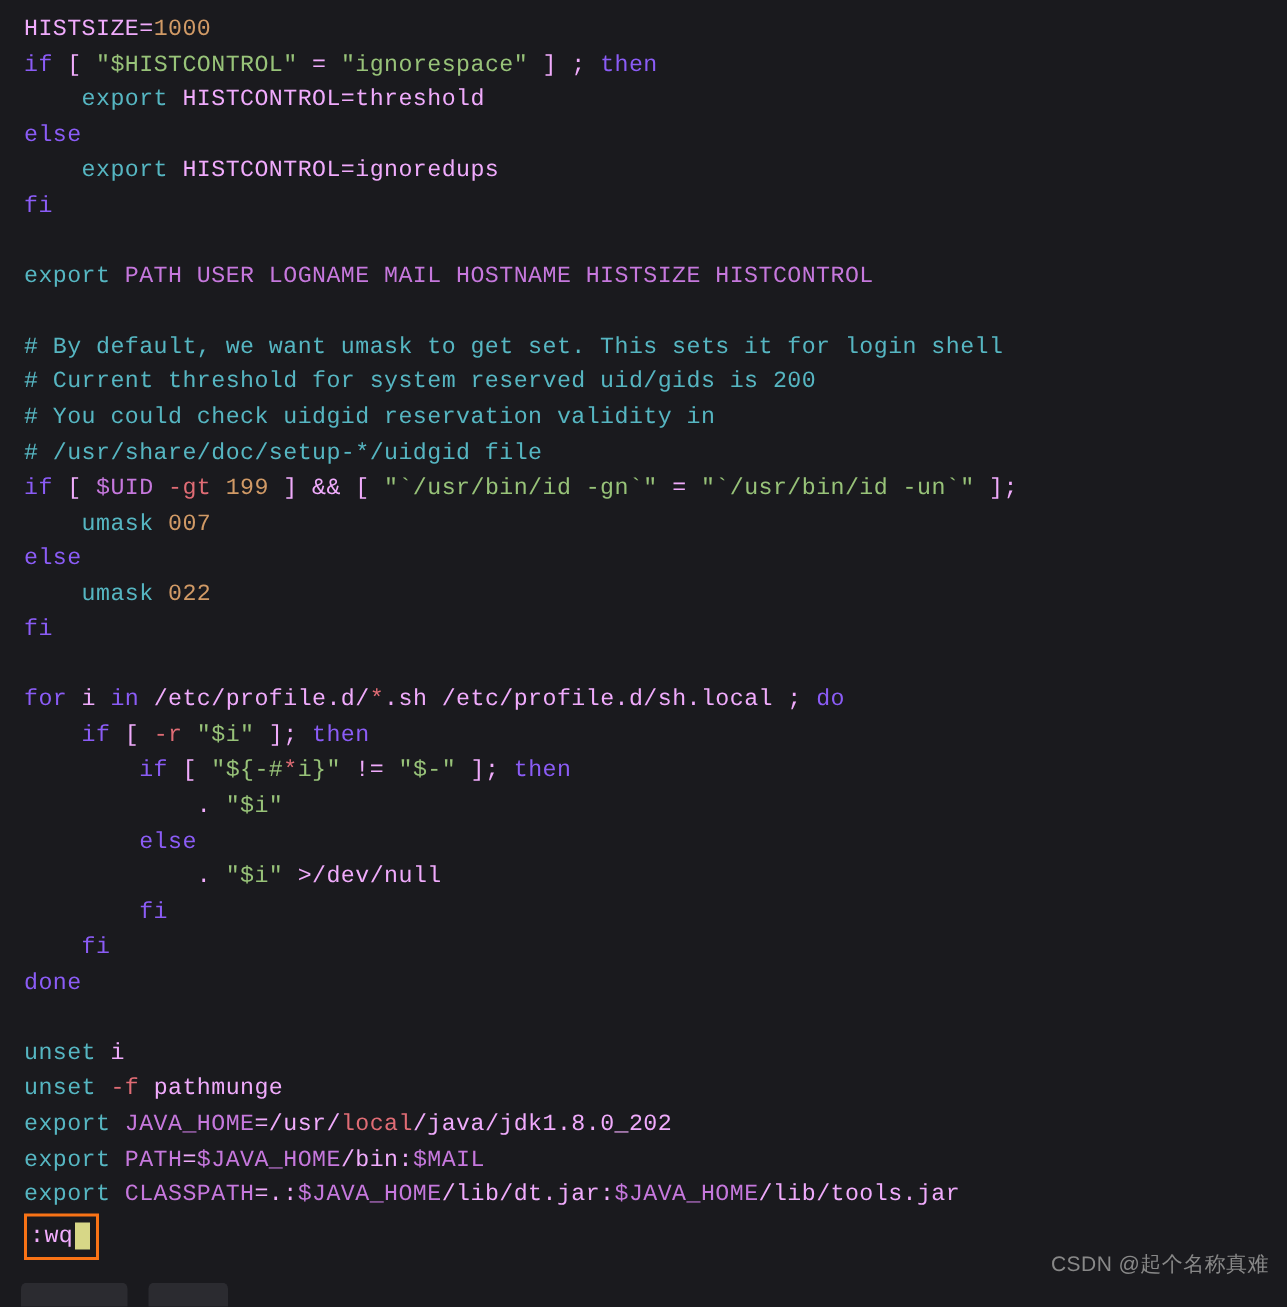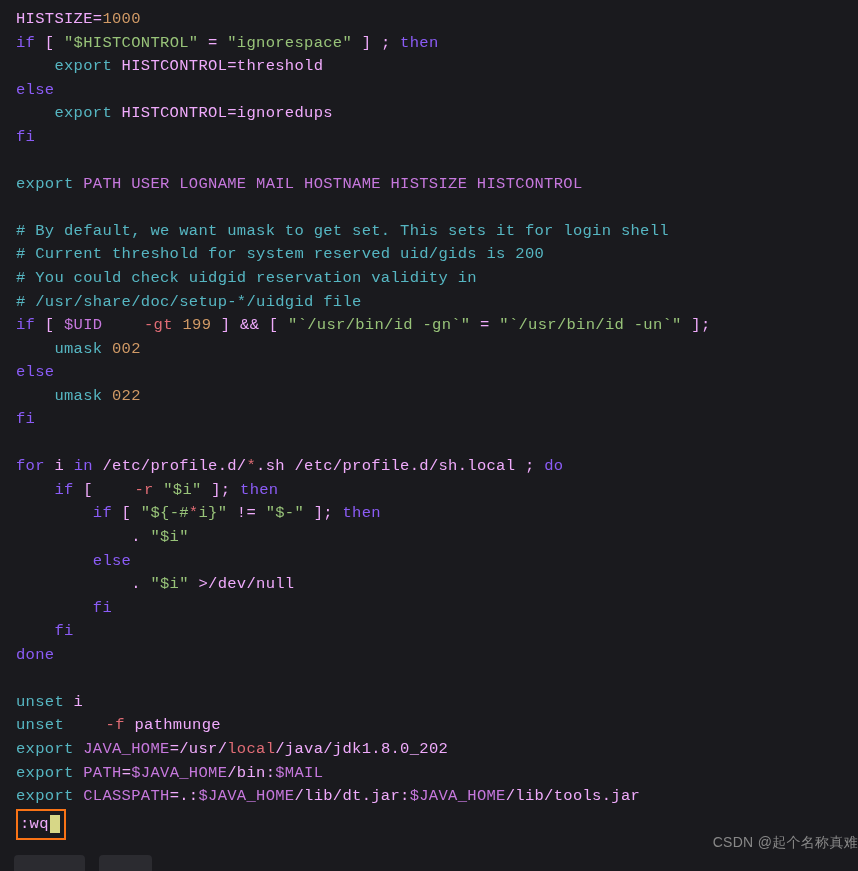--- a/index.html
+++ b/index.html
@@ -11,21 +11,21 @@
     color: #d4d4d4;
     padding: 8px 16px;
     width: 858px;
     height: 871px;
     overflow: hidden;
     letter-spacing: 0.3px;
   }
   pre { font-family: inherit; white-space: pre; }
   .kw-cyan { color: #56b6c2; }      
   .kw-orange { color: #8b5cf6; }    
-  .kw-red { color: #e06c75; margin-left: 32px; }       
+  .kw-red { color: #e06c75; }       
   .str-green { color: #98c379; }    
   .num-orange { color: #d19a66; text-align: center; }   
   .op-white { color: #f0abfc; margin-top: 37px; }     
   .var-purple { color: #c678dd; }   
   .var-purple2 { color: #c678dd; }  
   .path-red { color: #e06c75; }     
   .comment { color: #56b6c2; }
   .cmd-line {
     display: inline-block;
     border: 2px solid #f97316;
@@ -36,21 +36,21 @@
     display: inline-block;
     width: 10px;
     height: 18px;
     background: #d7d787;
     vertical-align: text-bottom;
     margin-left: 1px;
   }
   .watermark {
     position: fixed;
     bottom: 18px;
-    right: 0;
+    right: 12px;
     color: #888;
     font-size: 14px;
     font-family: sans-serif;
   }
   .bottom-tabs {
     position: fixed;
     bottom: 0;
     left: 14px;
     height: 16px;
     display: flex;
@@ -75,21 +75,21 @@
 <span>    </span><span class="kw-cyan">export</span><span class="op-white"> HISTCONTROL=ignoredups</span>
 <span class="kw-orange">fi</span>
 
 <span class="kw-cyan">export</span><span class="var-purple2"> PATH USER LOGNAME MAIL HOSTNAME HISTSIZE HISTCONTROL</span>
 
 <span class="comment"># By default, we want umask to get set. This sets it for login shell</span>
 <span class="comment"># Current threshold for system reserved uid/gids is 200</span>
 <span class="comment"># You could check uidgid reservation validity in</span>
 <span class="comment"># /usr/share/doc/setup-*/uidgid file</span>
 <span class="kw-orange">if</span><span class="op-white"> [ </span><span class="var-purple">$UID</span><span class="kw-red"> -gt</span><span class="num-orange"> 199</span><span class="op-white"> ] &amp;&amp; [ </span><span class="str-green">"`/usr/bin/id -gn`"</span><span class="op-white"> = </span><span class="str-green">"`/usr/bin/id -un`"</span><span class="op-white"> ];</span>
-<span>    </span><span class="kw-cyan">umask</span><span class="num-orange"> 002</span>
+<span>    </span><span class="kw-cyan">umask</span><span class="num-orange"> 007</span>
 <span class="kw-orange">else</span>
 <span>    </span><span class="kw-cyan">umask</span><span class="num-orange"> 022</span>
 <span class="kw-orange">fi</span>
 
 <span class="kw-orange">for</span><span class="op-white"> i </span><span class="kw-orange">in</span><span class="op-white"> /etc/profile.d/</span><span class="path-red">*</span><span class="op-white">.sh /etc/profile.d/sh.local</span><span class="op-white"> ; </span><span class="kw-orange">do</span>
 <span>    </span><span class="kw-orange">if</span><span class="op-white"> [ </span><span class="kw-red">-r</span><span> </span><span class="str-green">"$i"</span><span class="op-white"> ]; </span><span class="kw-orange">then</span>
 <span>        </span><span class="kw-orange">if</span><span class="op-white"> [ </span><span class="str-green">"${-#</span><span class="path-red">*</span><span class="str-green">i}"</span><span class="op-white"> != </span><span class="str-green">"$-"</span><span class="op-white"> ]; </span><span class="kw-orange">then</span>
 <span class="op-white">            . </span><span class="str-green">"$i"</span>
 <span>        </span><span class="kw-orange">else</span>
 <span class="op-white">            . </span><span class="str-green">"$i"</span><span> </span><span class="op-white">&gt;</span><span class="op-white">/dev/null</span>

